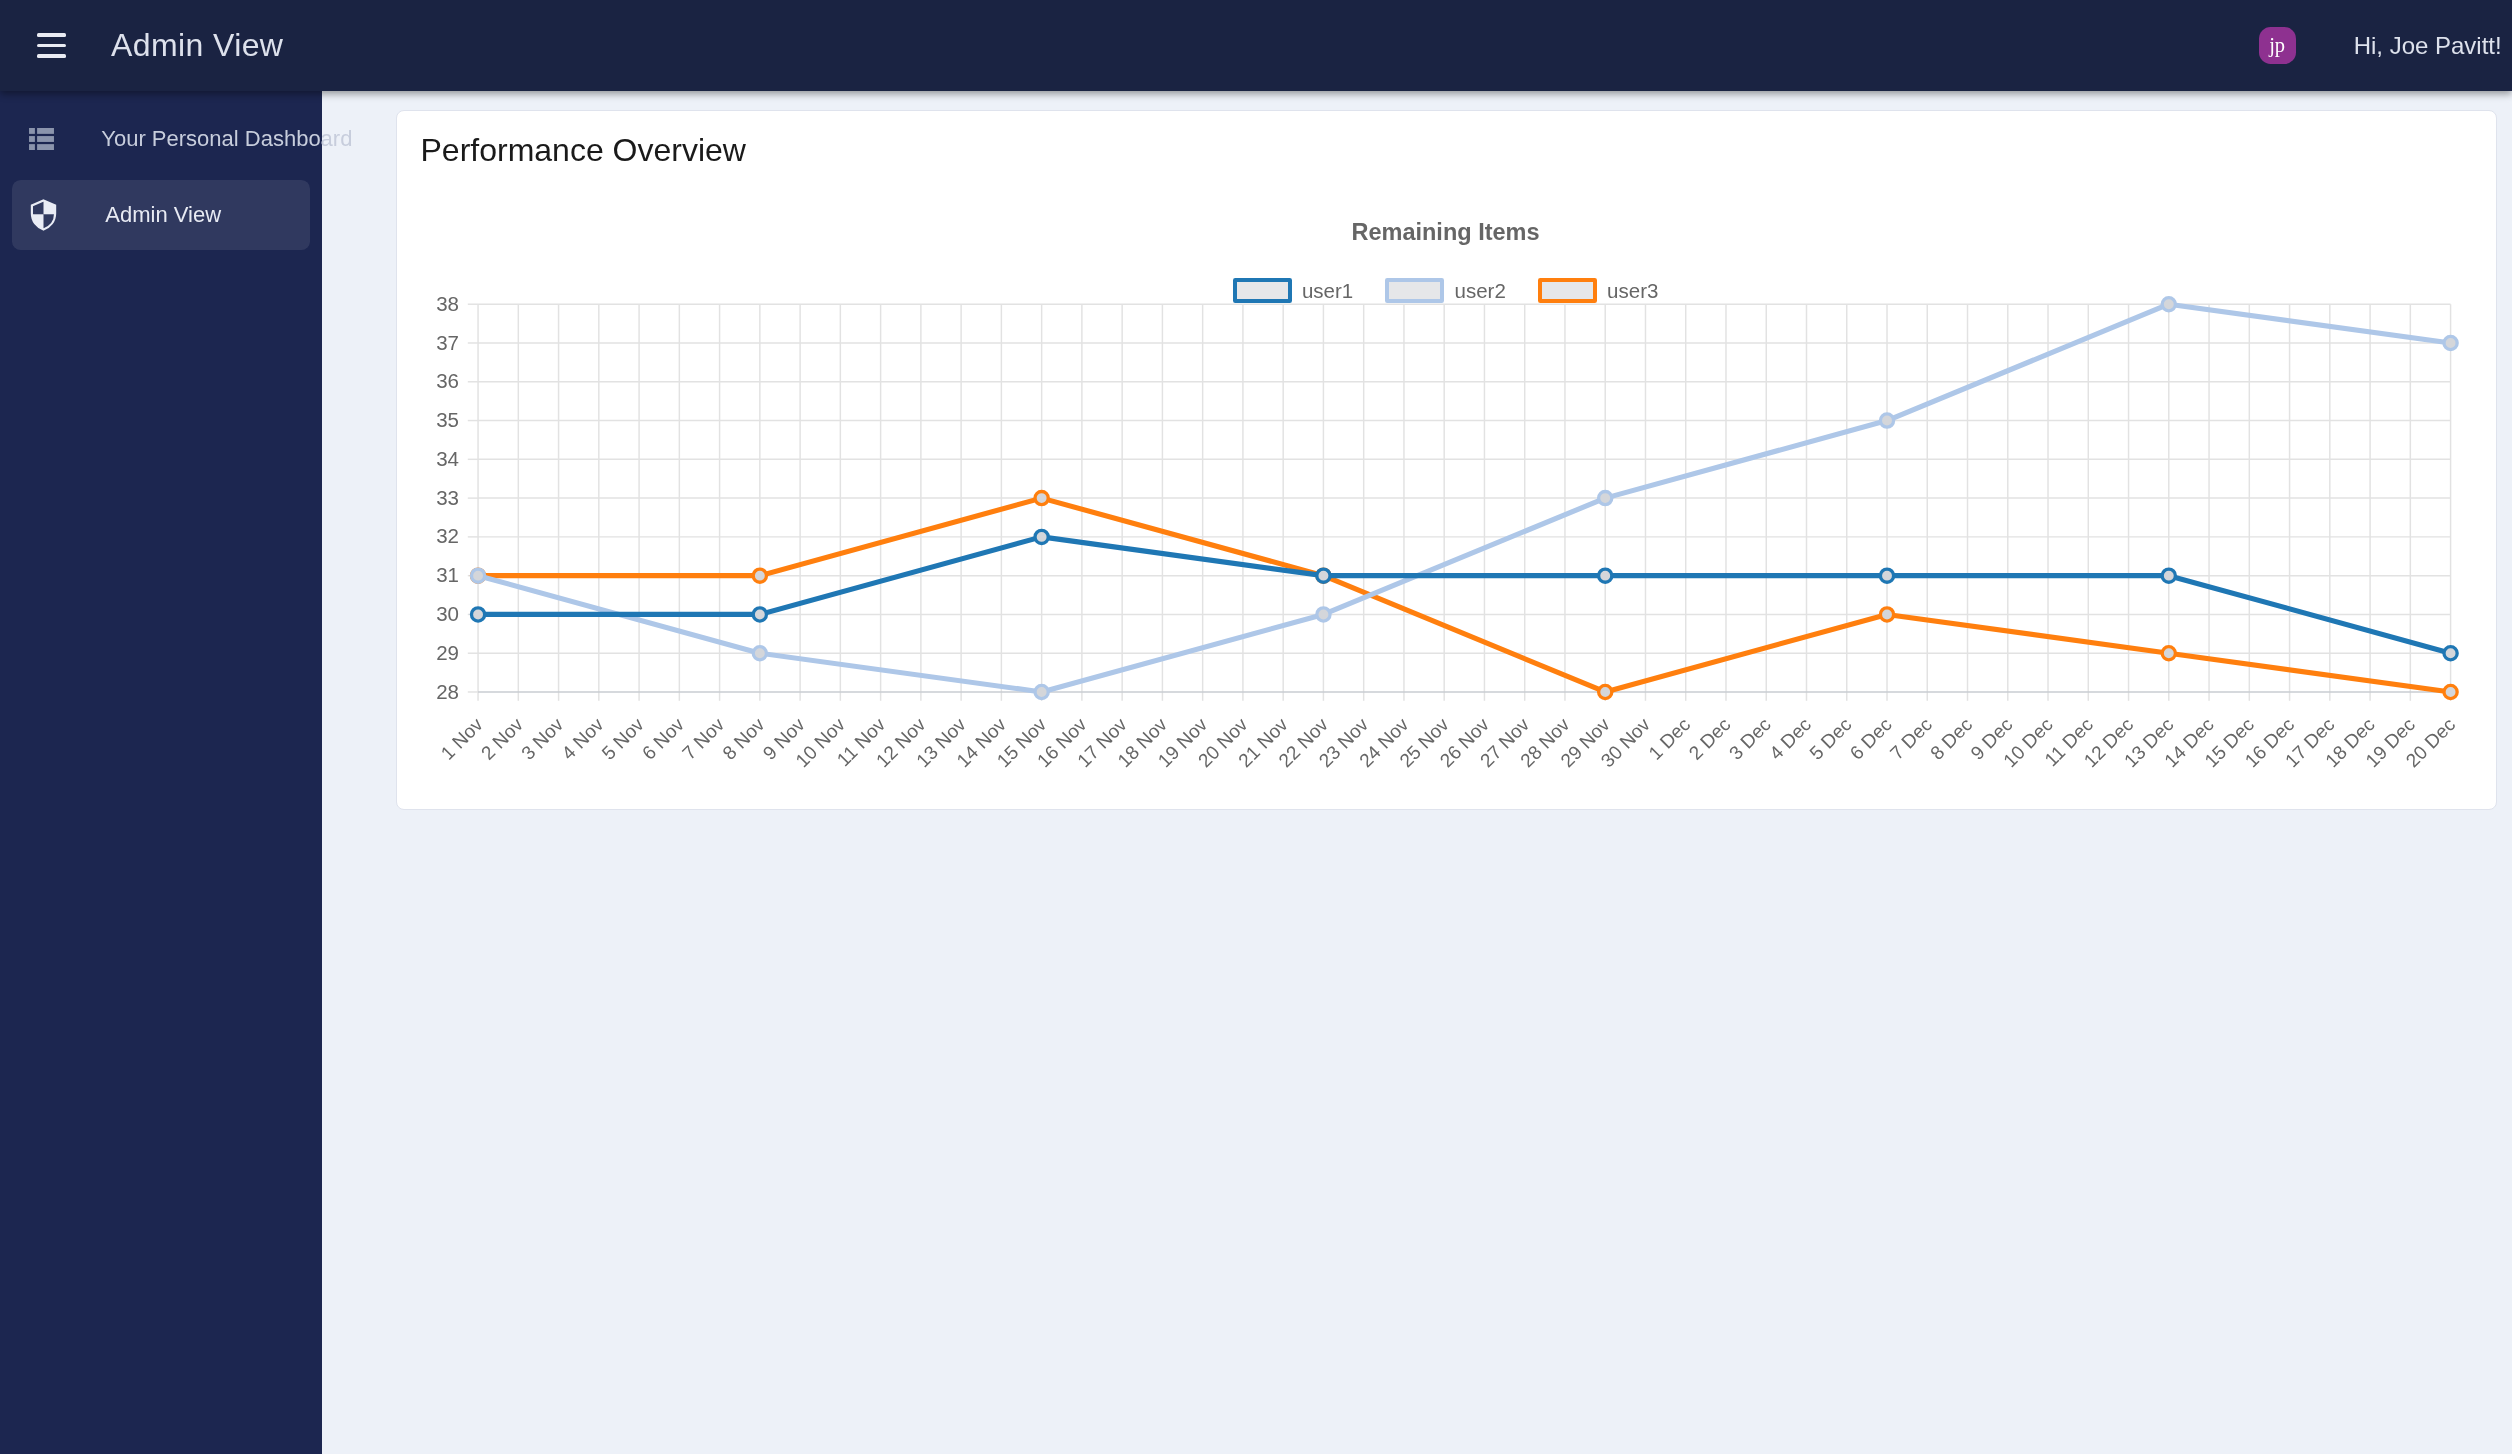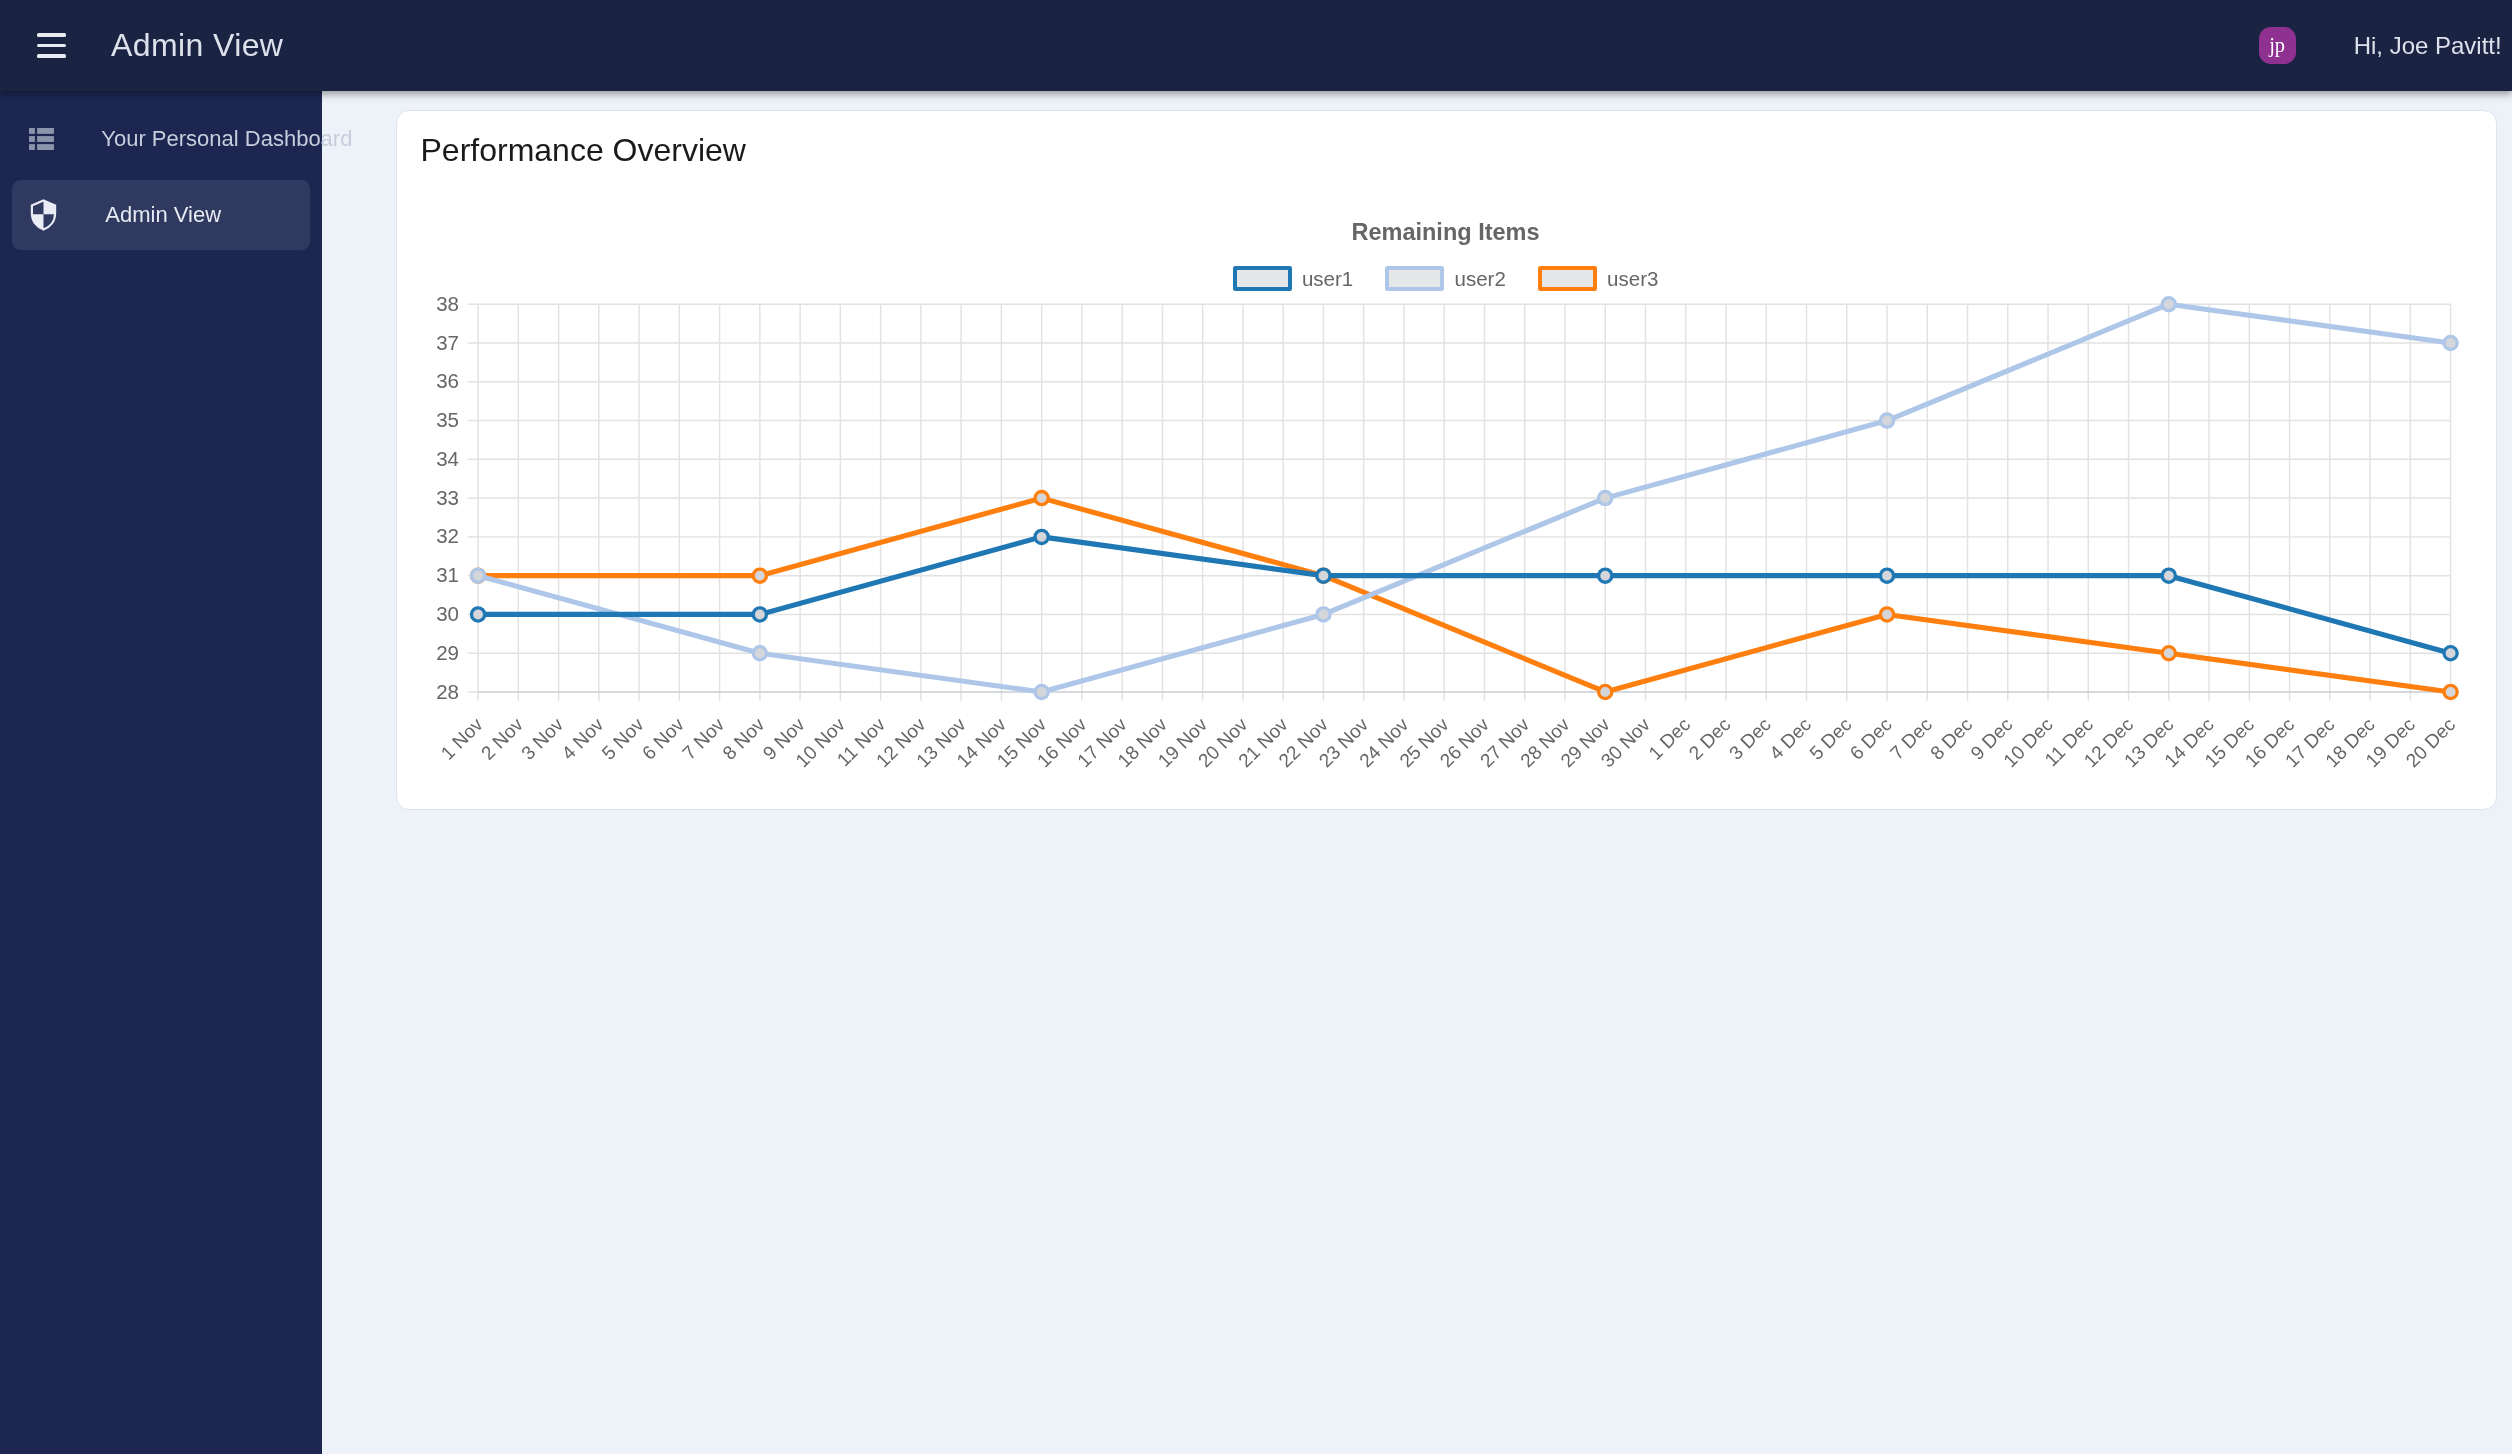--- a/index.html
+++ b/index.html
@@ -32,30 +32,30 @@
     height:70px;margin:0 12.5px 5.9px 11.7px;border-radius:8.8px;
     display:flex;align-items:center;color:#c7cddc;font-size:22px;cursor:pointer;
   }
   .nav-item.active{background:rgba(255,255,255,.09);color:#e7eaf3;}
   .nav-icon{margin-left:17.6px;width:29px;display:flex;justify-content:center;}
   .nav-label{margin-left:47px;white-space:nowrap;}
   
   .main{position:absolute;left:375px;top:91px;right:0;bottom:0;background:#edf1f8;}
   .card{
     position:absolute;left:20.5px;top:19px;width:2101px;height:700px;
-    background:#ffffff;border:1.5px solid #dfe3ed;border-radius:13px;box-sizing:border-box;
+    background:#ffffff;border:1.5px solid #dfe3ed;border-radius:8px;box-sizing:border-box;
   }
   .card-title{position:absolute;left:24px;top:20.5px;font-size:32px;color:#1a1a1a;}
   .chart{position:absolute;left:0;top:95px;width:2098px;height:604px;}
   .chart-title{
     position:absolute;left:0;top:13.2px;width:100%;text-align:center;
     font-size:23.5px;font-weight:bold;color:#666666;
   }
   .legend{
-    position:absolute;top:60px;left:0;width:100%;
+    position:absolute;top:72px;left:0;width:100%;
     display:flex;justify-content:center;align-items:center;gap:32px;
   }
   .legend-item{display:flex;align-items:center;gap:10.3px;font-size:20.5px;color:#666666;cursor:pointer;}
   .legend-swatch{
     width:59px;height:25px;background:#e6e7e9;box-sizing:border-box;
     border:4.4px solid #000;border-radius:2.2px;display:inline-block;
   }
   .chart-svg{position:absolute;left:0;top:0;}
 </style>
 </head>

